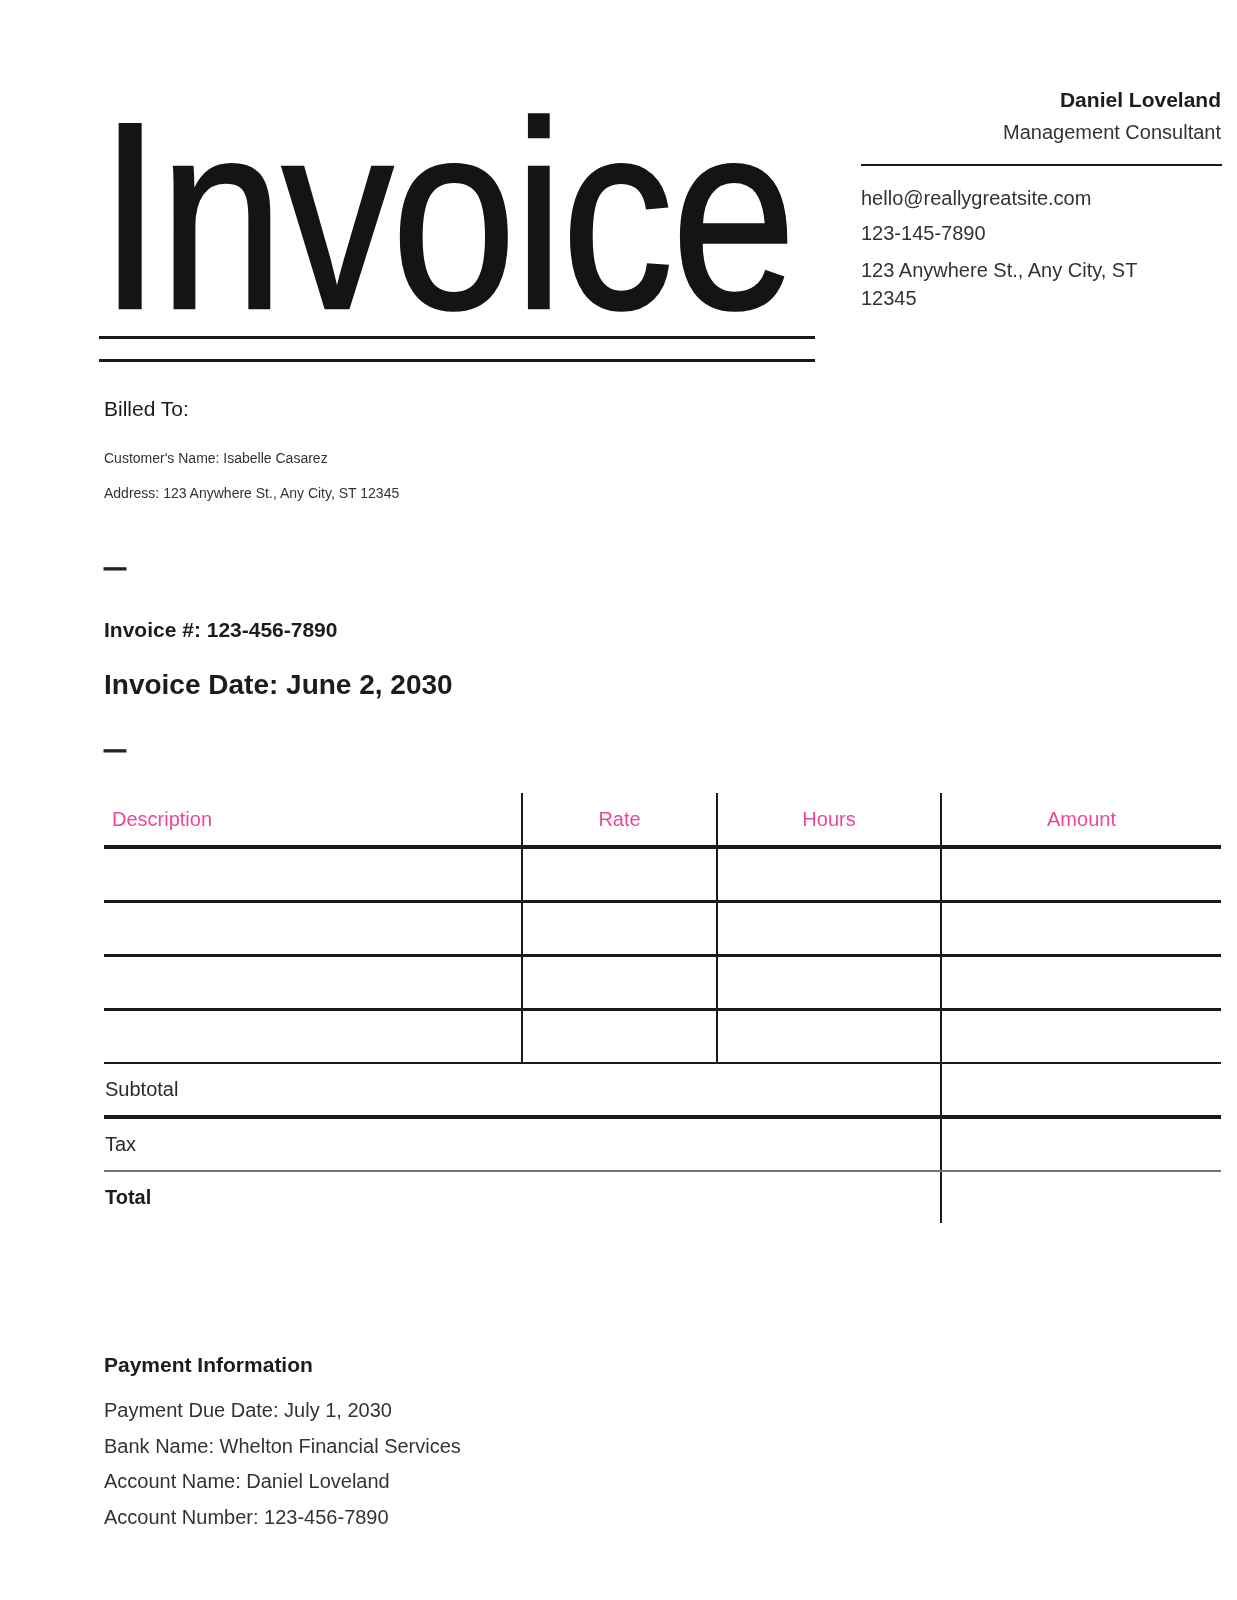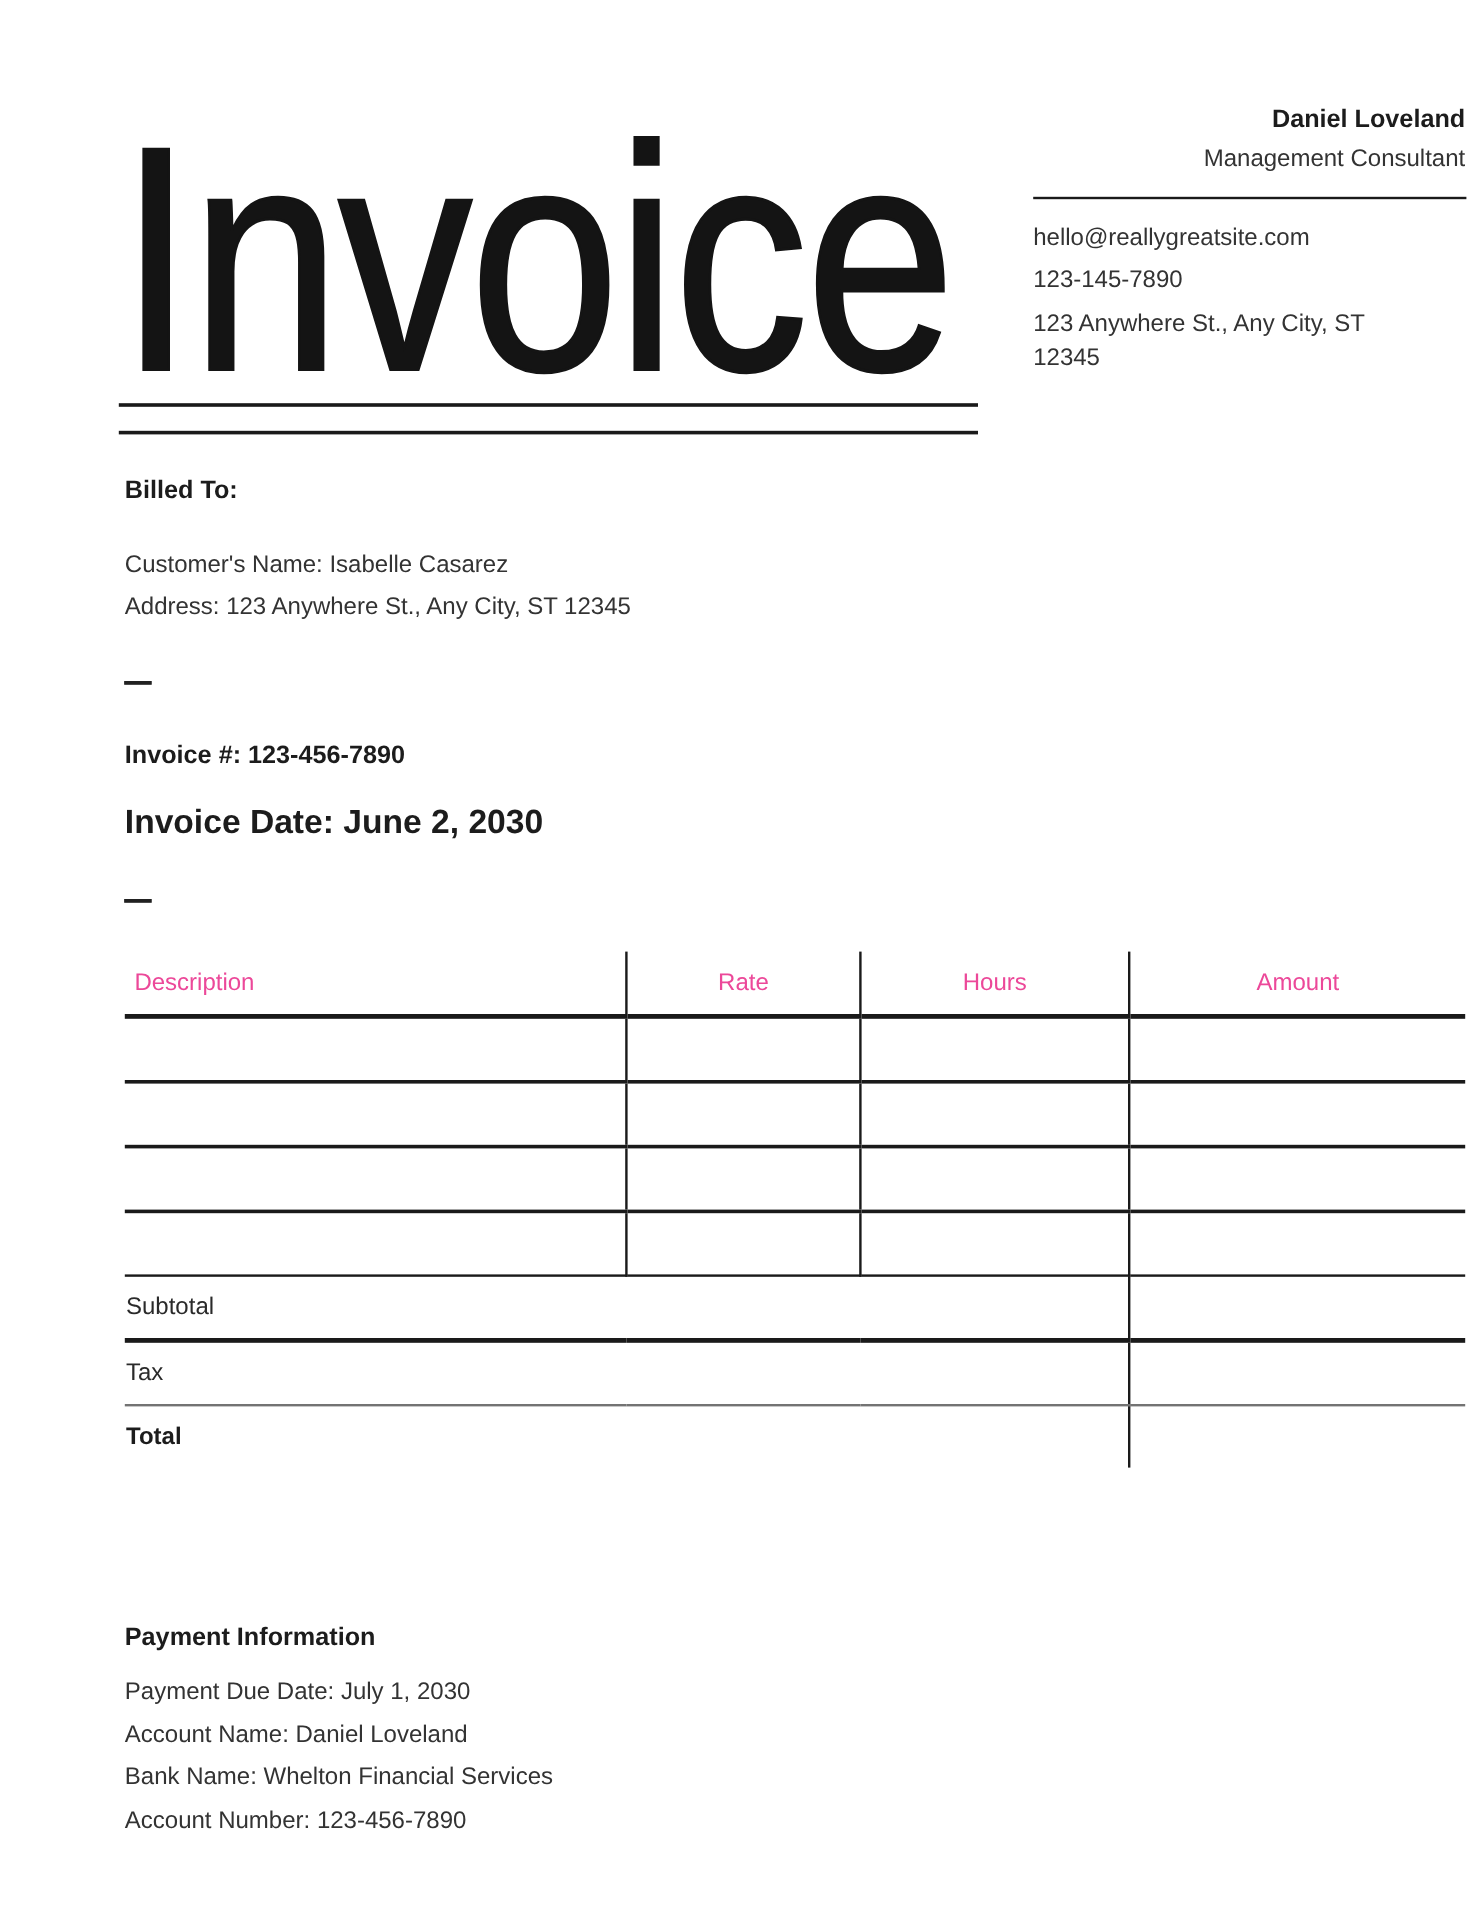--- a/index.html
+++ b/index.html
@@ -21,22 +21,22 @@
   
   .contact-name  { position:absolute; left:817px; top:86px;  width:360px; text-align:right; font-size:21px; line-height:28px; font-weight:700; color:#1c1c1c; }
   .contact-role  { position:absolute; left:817px; top:118px; width:360px; text-align:right; font-size:20px; line-height:28px; }
   .contact-rule  { position:absolute; left:817px; top:164px; width:361px; height:2px; background:#1a1a1a; }
   .contact-line  { position:absolute; left:817px; font-size:20px; line-height:24px; }
   .contact-email { top:186px; }
   .contact-phone { top:221px; }
   .contact-addr  { top:256px; width:300px; line-height:28px; }
 
   
-  .billed-heading { position:absolute; left:60px; top:397px; font-size:21px; line-height:24px; font-weight:700; color:#1c1c1c; }
-  .billed-lines   { position:absolute; left:60px; top:454px; font-size:20px; line-height:35px; }
+  .billed-heading { position:absolute; left:60px; top:397px; font-size:21px; line-height:24px; font-weight:400; color:#1c1c1c; }
+  .billed-lines   { position:absolute; left:60px; top:441px; font-size:14px; line-height:35px; }
   .dash { position:absolute; left:60px; font-size:22px; line-height:24px; font-weight:700; color:#222222; -webkit-text-stroke:1px #222222; }
   .dash.d1 { top:556px; }
   .dash.d2 { top:738px; }
   .invoice-number { position:absolute; left:60px; top:618px; font-size:21px; line-height:24px; font-weight:700; color:#1c1c1c; }
   .invoice-date   { position:absolute; left:60px; top:673px; font-size:28px; line-height:24px; font-weight:700; color:#1c1c1c; }
 
   
   .items-table {
     position:absolute; left:60px; top:793px; width:1117px;
     border-collapse:collapse; table-layout:fixed;
@@ -147,18 +147,18 @@
       <tr class="sum-total">
         <td class="sum-label" colspan="3">Total</td>
         <td class="sum-value"></td>
       </tr>
     </tbody>
   </table>
 
   <div class="payment-heading">Payment Information</div>
   <div class="payment-lines">
     <div>Payment Due Date: July 1, 2030</div>
+    <div>Bank Name: Whelton Financial Services</div>
     <div>Account Name: Daniel Loveland</div>
-    <div>Bank Name: Whelton Financial Services</div>
     <div>Account Number: 123-456-7890</div>
   </div>
 
 </div>
 
 </body></html>

